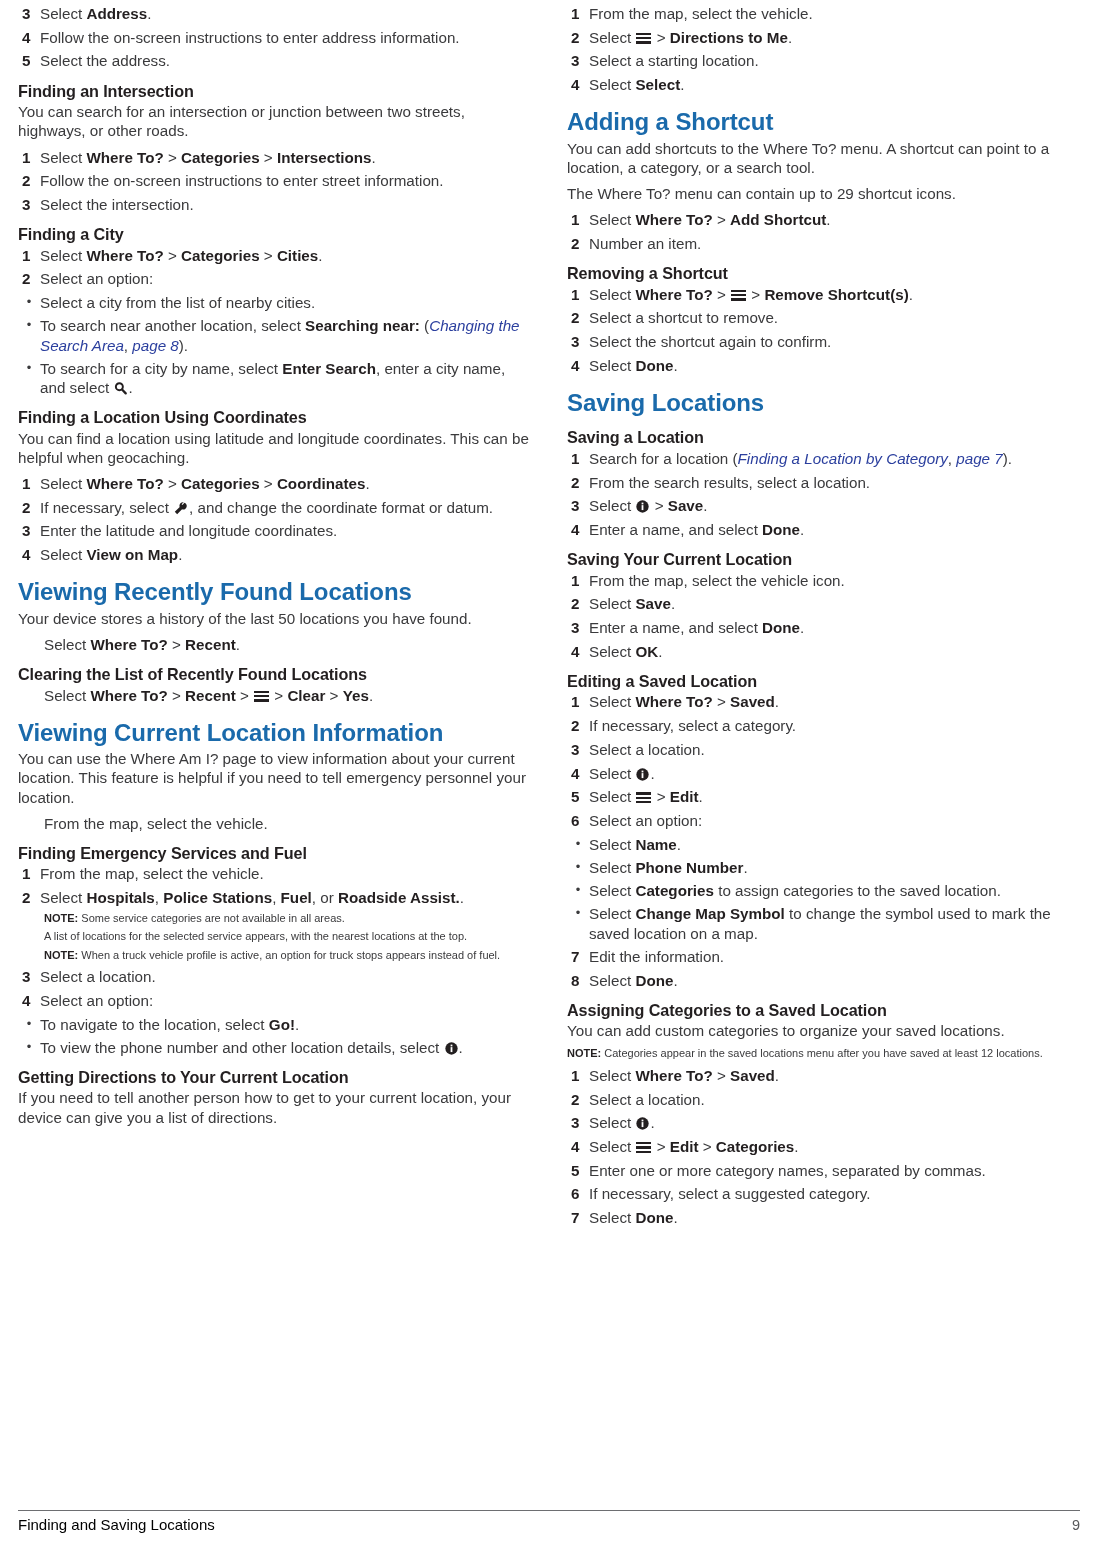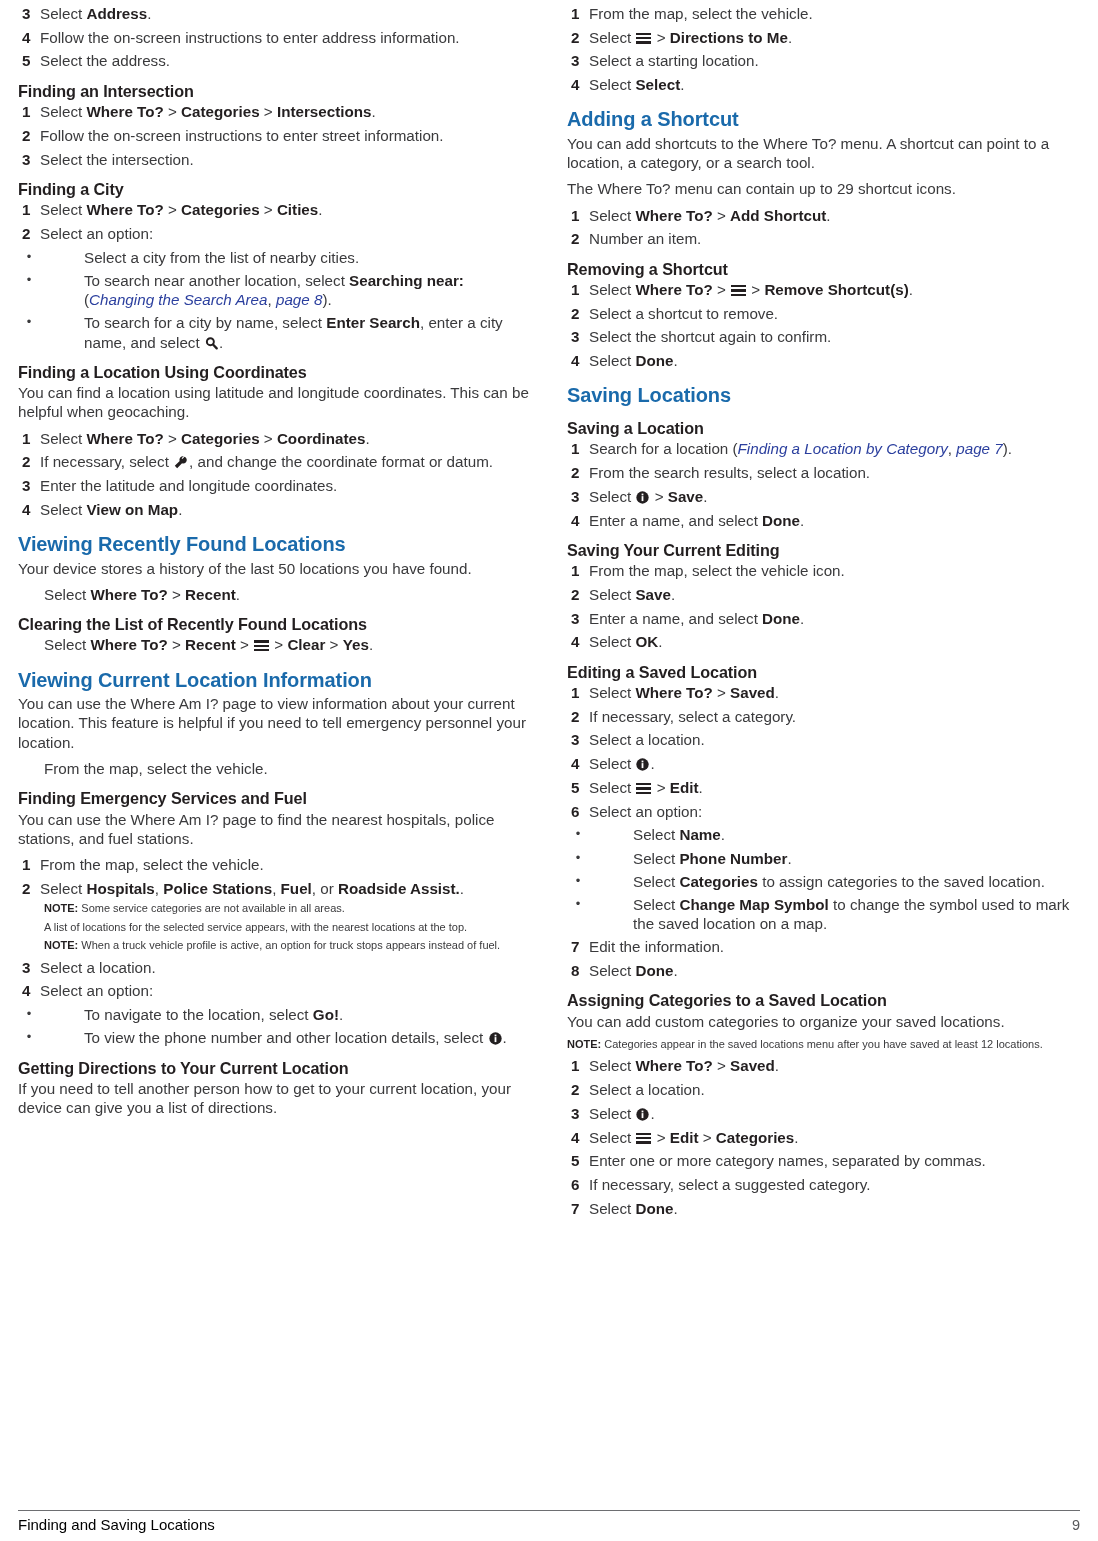--- a/index.html
+++ b/index.html
@@ -26,21 +26,21 @@
     height: 1500px;
   }
   .col {
     width: 513px;
     flex: 0 0 513px;
   }
 
   
   h1.sec {
     color: #1a6aab;
-    font-size: 20px;
+    font-size: 24px;
     font-weight: bold;
     line-height: 1.18;
     margin: 14px 0 2px 0;
     letter-spacing: -0.1px;
   }
   h2.sub {
     color: #231f20;
     font-size: 16.2px;
     font-weight: bold;
     line-height: 1.2;
@@ -96,21 +96,21 @@
     line-height: 1.265;
     margin: 0 0 4px 0;
     color: #3a3a3c;
   }
   ul.bullets > li > .dot {
     flex: 0 0 22px;
     text-align: center;
     font-size: 13px;
     line-height: 1.32;
   }
-  ul.bullets > li > .btxt { flex: 1 1 auto; margin-left: 44px; }
+  ul.bullets > li > .btxt { flex: 1 1 auto; }
 
   
   .substep {
     font-size: 11px;
     line-height: 1.265;
     margin: 0 0 4.5px 0;
     color: #3a3a3c;
   }
 
   b, .b { font-weight: bold; color: #231f20; }
@@ -194,20 +194,21 @@
             <span class="num">4</span>
             <span class="txt"><span>Follow the on-screen instructions to enter address information.</span></span>
           </li>
           <li>
             <span class="num">5</span>
             <span class="txt"><span>Select the address.</span></span>
           </li>
         </ol>
 
       <h2 class="sub">Finding an Intersection</h2>
+      <p class="body gap">You can search for an intersection or junction between two streets, highways, or other roads.</p>
       <ol class="steps">
           <li>
             <span class="num">1</span>
             <span class="txt"><span>Select </span><b>Where To?</b><span> &gt; </span><b>Categories</b><span> &gt; </span><b>Intersections</b><span>.</span></span>
           </li>
           <li>
             <span class="num">2</span>
             <span class="txt"><span>Follow the on-screen instructions to enter street information.</span></span>
           </li>
           <li>
@@ -273,21 +274,20 @@
       <div class="plainstep"><span>Select </span><b>Where To?</b><span> &gt; </span><b>Recent</b><span>.</span></div>
 
       <h2 class="sub">Clearing the List of Recently Found Locations</h2>
       <div class="plainstep"><span>Select </span><b>Where To?</b><span> &gt; </span><b>Recent</b><span> &gt; </span><span class="icon ic-menu"><i></i><i></i><i></i></span><span> &gt; </span><b>Clear</b><span> &gt; </span><b>Yes</b><span>.</span></div>
 
       <h1 class="sec">Viewing Current Location Information</h1>
       <p class="body gap">You can use the Where Am I? page to view information about your current location. This feature is helpful if you need to tell emergency personnel your location.</p>
       <div class="plainstep"><span>From the map, select the vehicle.</span></div>
 
       <h2 class="sub">Finding Emergency Services and Fuel</h2>
-      <p class="body gap">You can use the Where Am I? page to find the nearest hospitals, police stations, and fuel stations.</p>
       <ol class="steps">
           <li>
             <span class="num">1</span>
             <span class="txt"><span>From the map, select the vehicle.</span></span>
           </li>
           <li>
             <span class="num">2</span>
             <span class="txt"><span>Select </span><b>Hospitals</b><span>, </span><b>Police Stations</b><span>, </span><b>Fuel</b><span>, or </span><b>Roadside Assist.</b><span>.</span></span>
           </li>
         </ol>
@@ -398,21 +398,21 @@
                 <rect x="6.9" y="6.3" width="2.2" height="6.1" fill="#ffffff"></rect>
                 <rect x="6.9" y="3.2" width="2.2" height="2.2" fill="#ffffff"></rect>
               </svg><span> &gt; </span><b>Save</b><span>.</span></span>
           </li>
           <li>
             <span class="num">4</span>
             <span class="txt"><span>Enter a name, and select </span><b>Done</b><span>.</span></span>
           </li>
         </ol>
 
-      <h2 class="sub">Saving Your Current Editing</h2>
+      <h2 class="sub">Saving Your Current Location</h2>
       <ol class="steps">
           <li>
             <span class="num">1</span>
             <span class="txt"><span>From the map, select the vehicle icon.</span></span>
           </li>
           <li>
             <span class="num">2</span>
             <span class="txt"><span>Select </span><b>Save</b><span>.</span></span>
           </li>
           <li>

